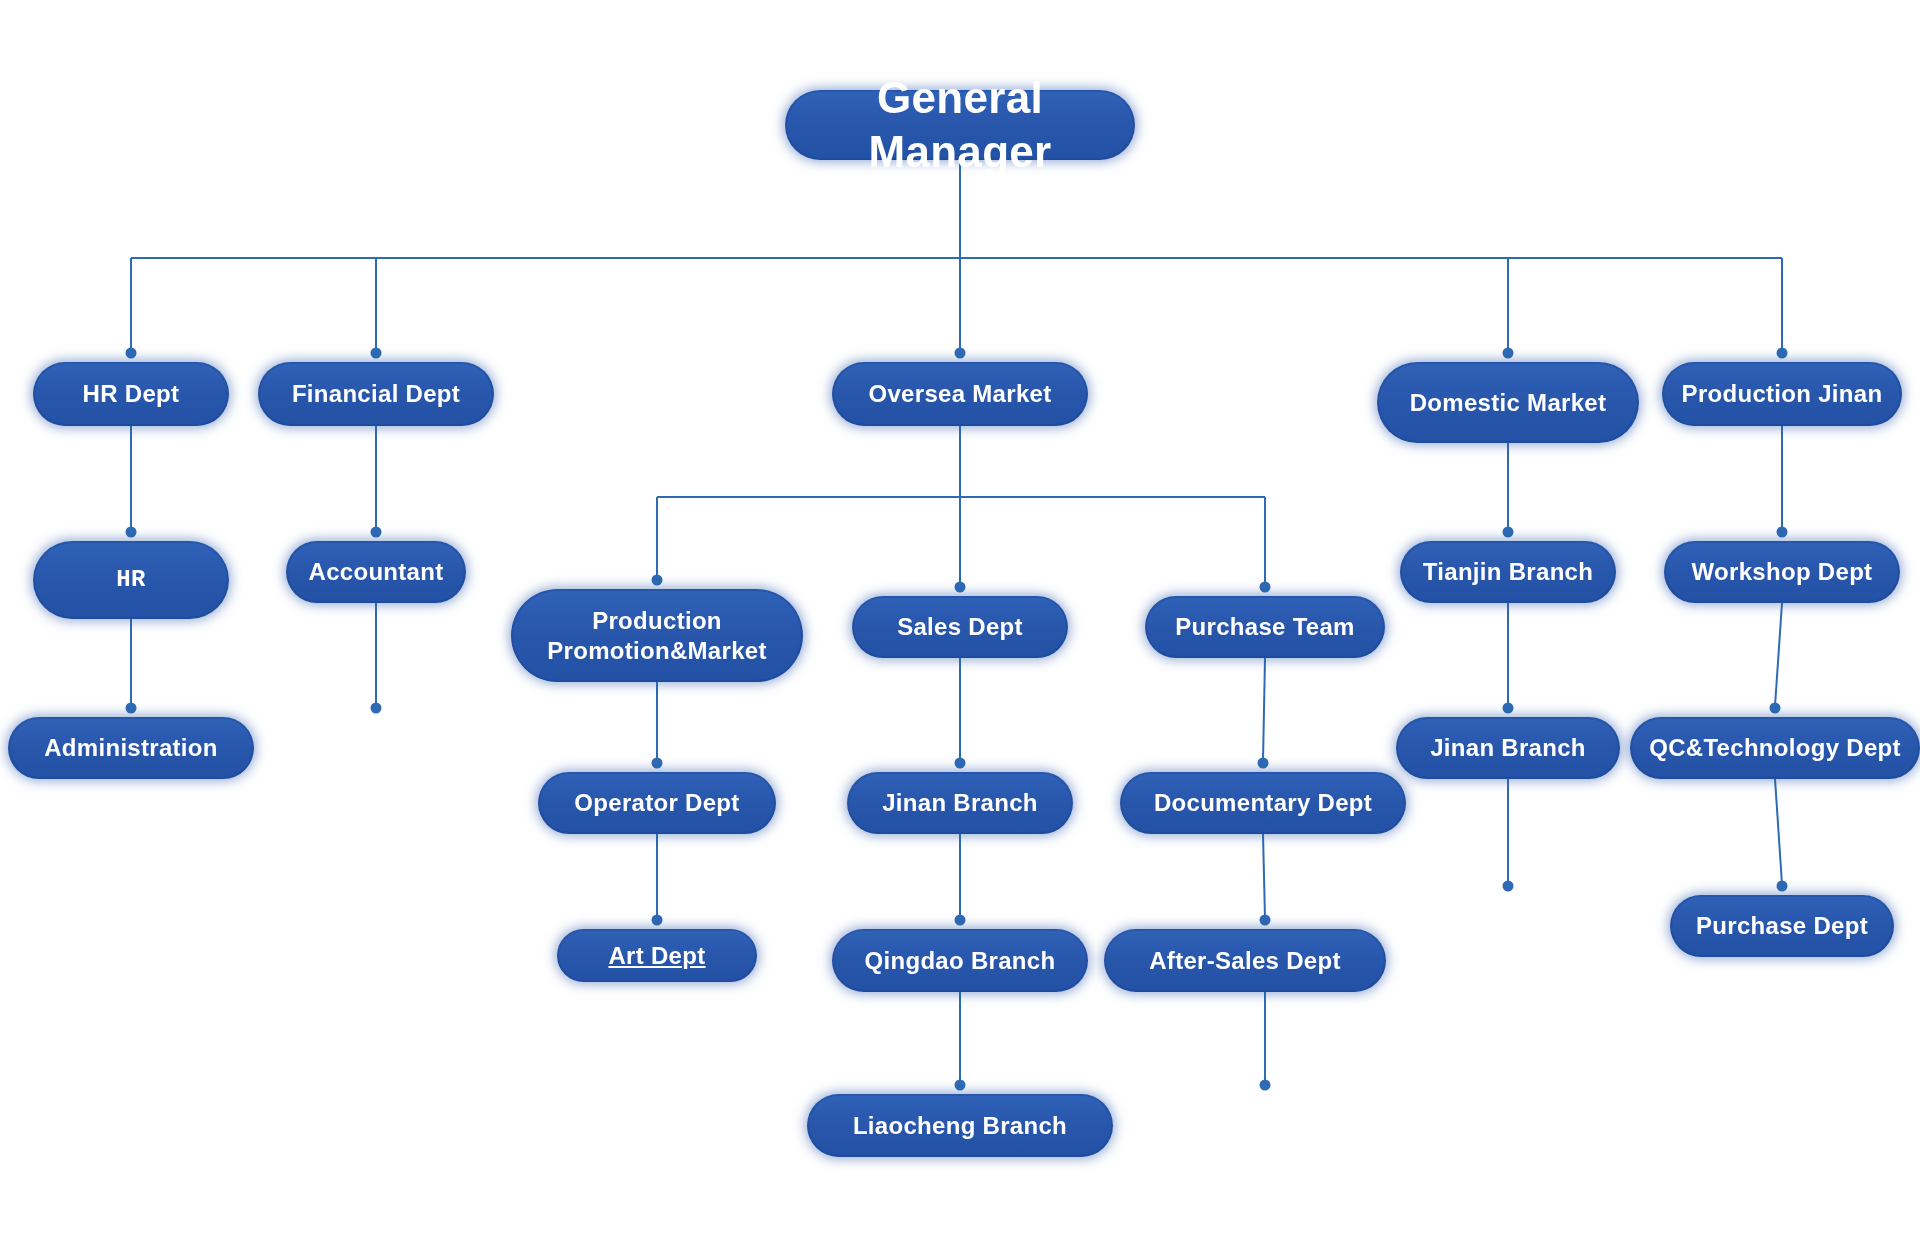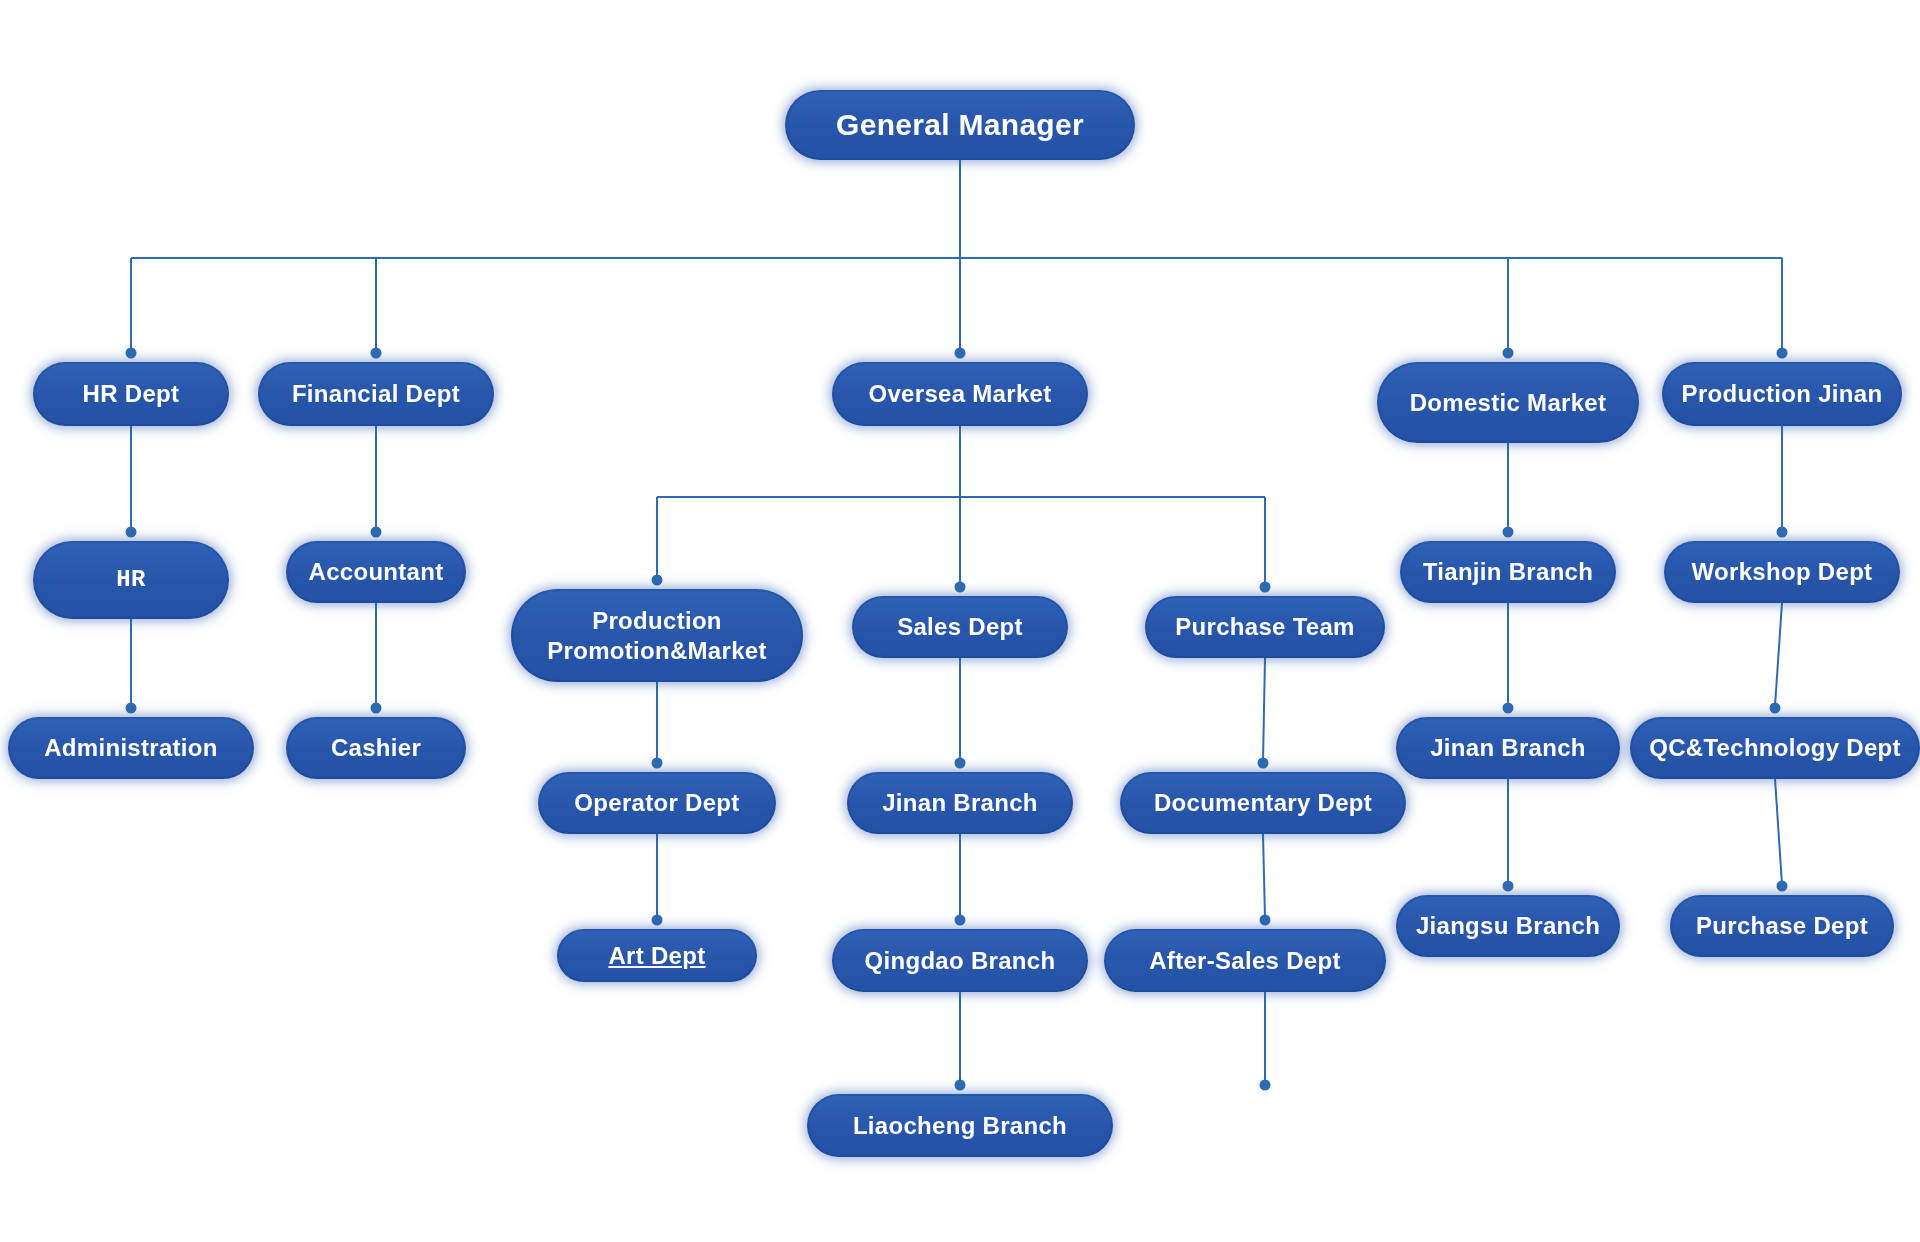--- a/index.html
+++ b/index.html
@@ -33,21 +33,21 @@
     font-weight:bold;
     font-size:24px;
     line-height:1.22;
     letter-spacing:.3px;
     white-space:pre-line;
     background:linear-gradient(180deg,var(--node-top) 0%,var(--node-mid) 50%,var(--node-bot) 100%);
     border-radius:999px;
     box-shadow:0 0 12px 2px rgba(43,88,172,.50),
                inset 0 0 0 2px rgba(18,62,140,.28);
   }
-  .node.root{font-size:30px;}
+  .node.root{font-size:44px;}
 </style>
 </head>
 <body>
 
 <div class="canvas">
   <svg id="connector-layer" viewBox="0 0 1920 1242" xmlns="http://www.w3.org/2000/svg">
       <line x1="960" y1="160" x2="960" y2="258"></line>
       <line x1="131" y1="258" x2="1782" y2="258"></line>
       <line x1="131" y1="258" x2="131" y2="351"></line>
       <circle cx="131" cy="353" r="5.5"></circle>
@@ -113,25 +113,23 @@
     <div class="node" style="left: 1662px; top: 362px; width: 240px; height: 64px;">Production Jinan</div>
     <div class="node" style="left: 33px; top: 541px; width: 196px; height: 78px; font-family: Liberation Mono, monospace;">HR</div>
     <div class="node" style="left: 286px; top: 541px; width: 180px; height: 62px;">Accountant</div>
     <div class="node" style="left: 1400px; top: 541px; width: 216px; height: 62px;">Tianjin Branch</div>
     <div class="node" style="left: 1664px; top: 541px; width: 236px; height: 62px;">Workshop Dept</div>
     <div class="node" style="left: 511px; top: 589px; width: 292px; height: 93px;">Production
 Promotion&amp;Market</div>
     <div class="node" style="left: 852px; top: 596px; width: 216px; height: 62px;">Sales Dept</div>
     <div class="node" style="left: 1145px; top: 596px; width: 240px; height: 62px;">Purchase Team</div>
     <div class="node" style="left: 8px; top: 717px; width: 246px; height: 62px;">Administration</div>
-    <div class="node" style="left: 286px; top: 717px; width: 180px; height: 62px;">Cashier</div>
     <div class="node" style="left: 1396px; top: 717px; width: 224px; height: 62px;">Jinan Branch</div>
     <div class="node" style="left: 1630px; top: 717px; width: 290px; height: 62px;">QC&amp;Technology Dept</div>
     <div class="node" style="left: 538px; top: 772px; width: 238px; height: 62px;">Operator Dept</div>
     <div class="node" style="left: 847px; top: 772px; width: 226px; height: 62px;">Jinan Branch</div>
     <div class="node" style="left: 1120px; top: 772px; width: 286px; height: 62px;">Documentary Dept</div>
-    <div class="node" style="left: 1396px; top: 895px; width: 224px; height: 62px;">Jiangsu Branch</div>
     <div class="node" style="left: 1670px; top: 895px; width: 224px; height: 62px;">Purchase Dept</div>
     <div class="node" style="left: 557px; top: 929px; width: 200px; height: 53px; text-decoration: underline;">Art Dept</div>
     <div class="node" style="left: 832px; top: 929px; width: 256px; height: 63px;">Qingdao Branch</div>
     <div class="node" style="left: 1104px; top: 929px; width: 282px; height: 63px;">After-Sales Dept</div>
     <div class="node" style="left: 807px; top: 1094px; width: 306px; height: 63px;">Liaocheng Branch</div>
   </div>
 
 </body></html>

